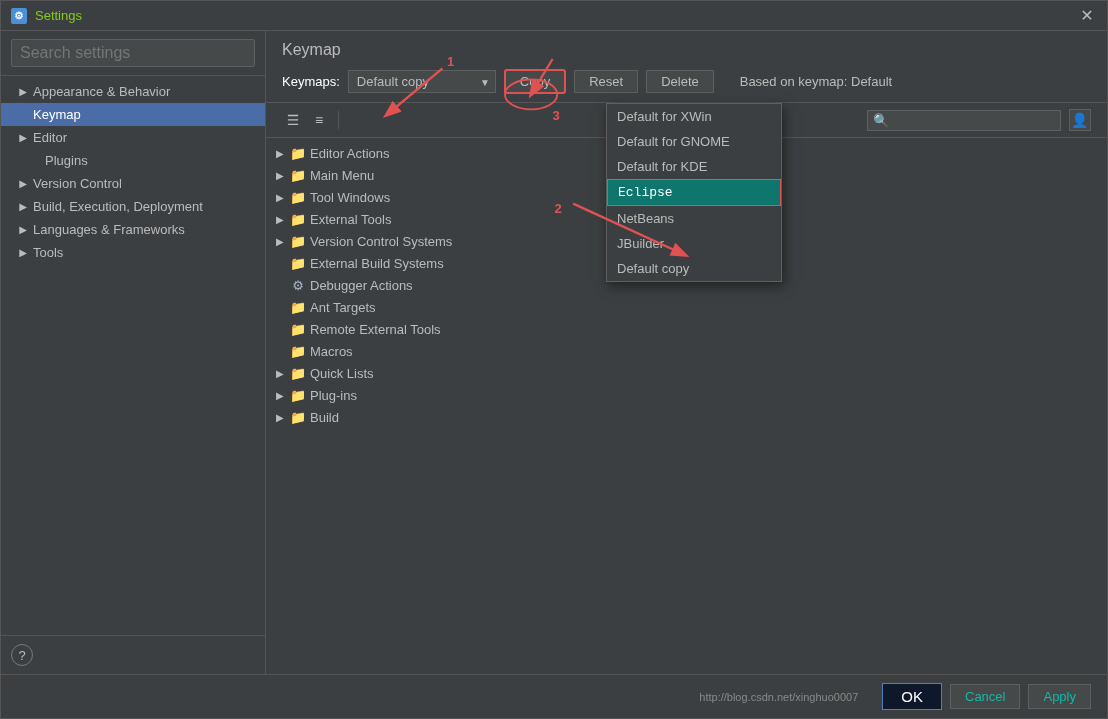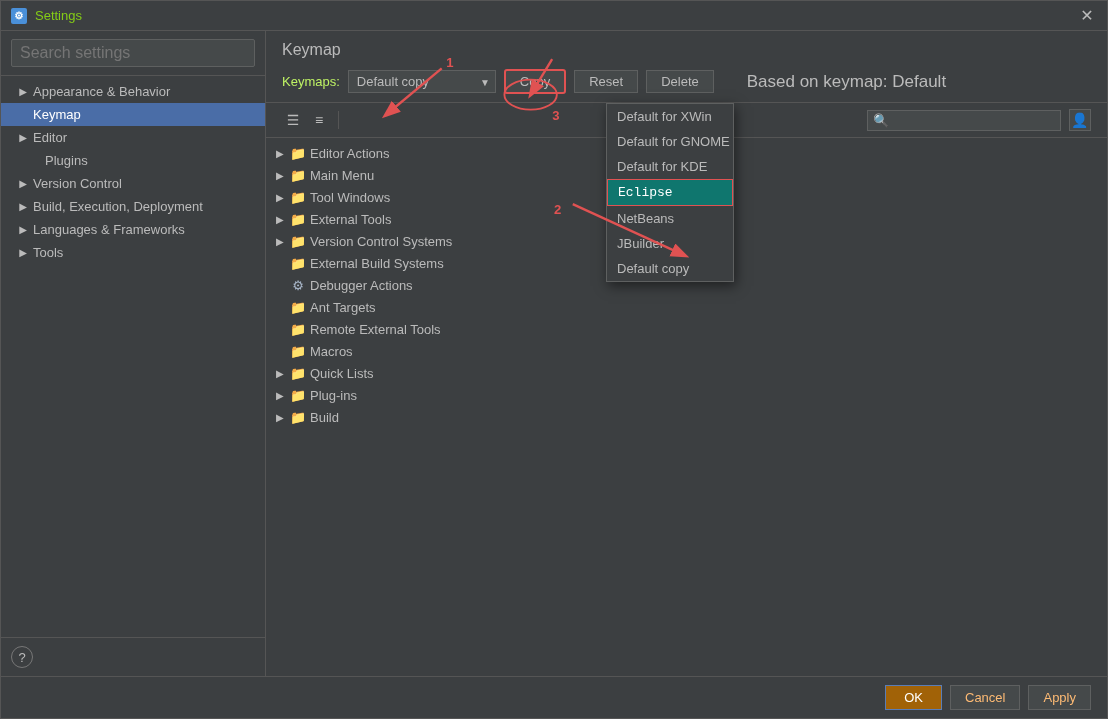--- a/index.html
+++ b/index.html
@@ -144,21 +144,21 @@
       margin-bottom: 10px;
       font-weight: normal;
     }
     .keymap-row {
       display: flex;
       align-items: center;
       gap: 8px;
       flex-wrap: wrap;
     }
     .keymap-label {
-      color: #bef264;
+      color: #ffffff;
       font-size: 13px;
       text-align: right;
     }
     .keymap-select-wrapper {
       position: relative;
       display: inline-block;
     }
     .keymap-select {
       background: #45494a;
       border: 1px solid #5e6060;
@@ -188,22 +188,22 @@
       font-size: 13px;
       cursor: pointer;
       outline: none;
     }
     .btn.highlighted {
       border: 2px solid #e05252;
       border-radius: 3px;
     }
     .based-on {
       color: #bbbbbb;
-      font-size: 17px;
-      margin-left: 25px;
+      font-size: 13px;
+      margin-left: 18px;
     }
     
     .toolbar-row {
       display: flex;
       align-items: center;
       padding: 6px 16px;
       border-bottom: 1px solid #555;
       flex-shrink: 0;
       gap: 4px;
     }
@@ -295,42 +295,42 @@
       background: #3c3f41;
     }
     .bottom-bar .watermark {
       flex: 1;
       font-size: 11px;
       color: #888;
       text-align: right;
       margin-right: 16px;
     }
     .btn-ok {
-      background: #a16207;
+      background: #0f172a;
       border: 1px solid #5a7db7;
       color: white;
       padding: 4px 18px;
       cursor: pointer;
-      font-size: 13px;
+      font-size: 15px;
     }
     .btn-cancel, .btn-apply {
       background: #45494a;
       border: 1px solid #5e6060;
-      color: #fdba74;
+      color: #14b8a6;
       padding: 4px 14px;
       cursor: pointer;
       font-size: 13px;
     }
 
     
     .dropdown-overlay {
       position: absolute;
       top: 72px;
       left: 340px;
-      width: 128px;
+      width: 176px;
       background: #3c3f41;
       border: 1px solid #5e6060;
       z-index: 100;
       box-shadow: 2px 4px 12px rgba(0,0,0,0.5);
     }
     .dropdown-item {
       padding: 5px 10px;
       cursor: pointer;
       font-size: 13px;
       color: #bbbbbb;
@@ -538,17 +538,18 @@
             <path d="M0,0 L0,6 L8,3 z" fill="#e05252"></path>
           </marker>
         </defs>
 
         <ellipse cx="255" cy="68" rx="28" ry="16" fill="none" stroke="#e05252" stroke-width="2"></ellipse>
       </svg>
     </div>
   </div>
 
   <div class="bottom-bar">
+    <span class="watermark">http://blog.csdn.net/xinghuo0007</span>
     <button class="btn-ok">OK</button>
     <button class="btn-cancel">Cancel</button>
     <button class="btn-apply">Apply</button>
   </div>
 </div>
 
 </body></html>

